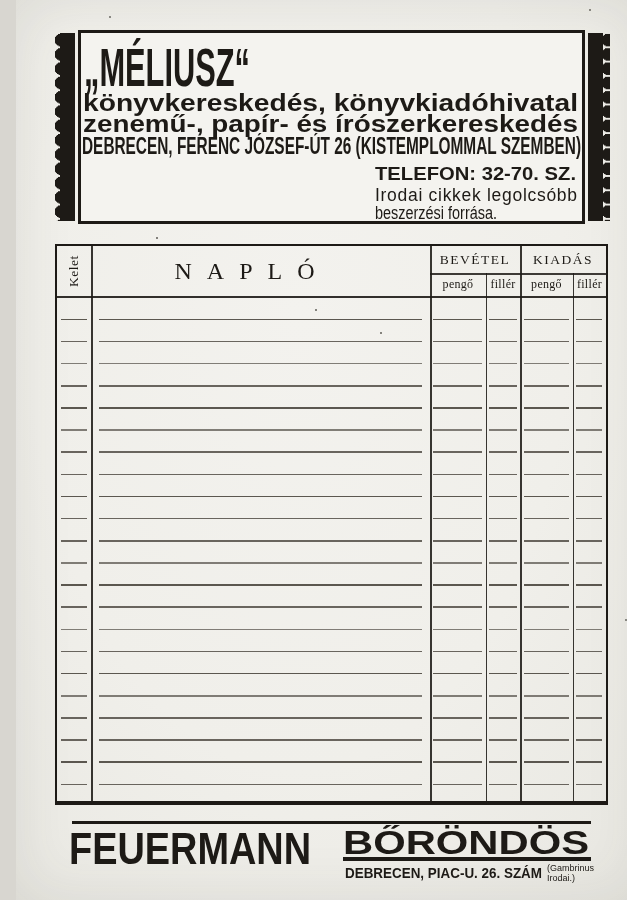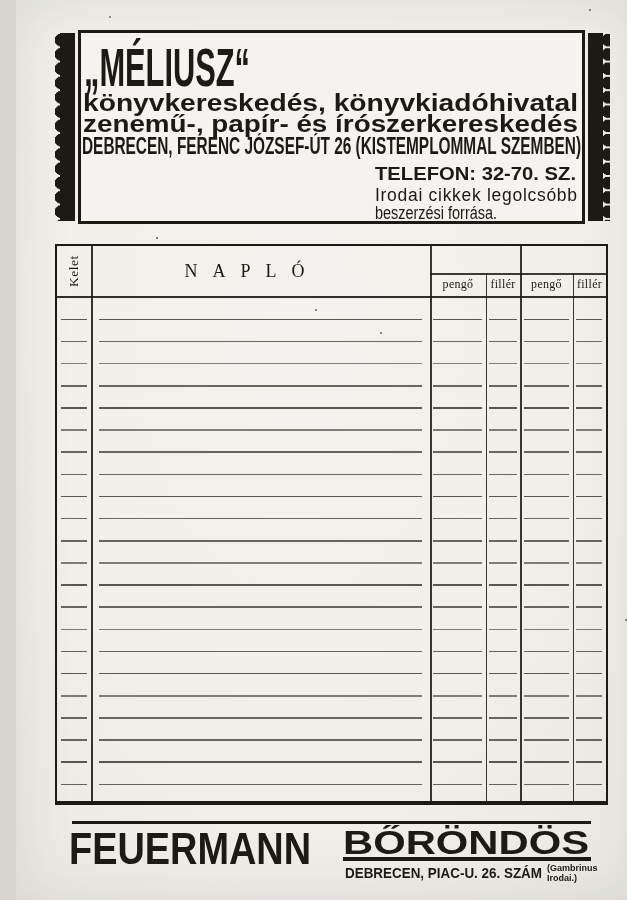--- a/index.html
+++ b/index.html
@@ -52,21 +52,21 @@
   .v3{left:429px;width:1.3px;top:27px;}
   .v4{left:463px;width:2.2px;}
   .v5{left:516px;width:1.3px;top:27px;}
   .hgroup{position:absolute;top:27px;left:373px;right:0;height:1.5px;background:var(--ink);opacity:.85;}
   .hhead{position:absolute;top:50px;left:0;right:0;height:1.8px;background:var(--ink);opacity:.9;}
 
   .hcell{position:absolute;display:flex;align-items:center;justify-content:center;
     font-family:"Liberation Serif",serif;}
   .h-kelet{left:0;top:0;width:34px;height:50px;font-size:13.5px;letter-spacing:.5px;}
   .h-kelet span{transform:rotate(-90deg);white-space:nowrap;}
-  .h-naplo{left:34px;top:0;width:307px;height:50px;font-size:18px;
+  .h-naplo{left:34px;top:0;width:307px;height:50px;font-size:24px;
     letter-spacing:15px;padding-left:15px;box-sizing:border-box;}
   .h-bev{left:373px;top:0;width:90px;height:27px;font-size:13.5px;letter-spacing:1.5px;}
   .h-kia{left:463px;top:0;width:86px;height:27px;font-size:13.5px;letter-spacing:1.5px;}
   .h-sub{top:27px;height:23px;font-size:12px;letter-spacing:.3px;}
   .s1{left:373px;width:56px;} .s2{left:429px;width:34px;}
   .s3{left:463px;width:53px;} .s4{left:516px;width:33px;}
 
   .tbody{position:absolute;left:0;right:0;top:52px;bottom:0;}
   .trow{height:22.15px;display:flex;}
   .c{height:100%;display:flex;align-items:flex-end;box-sizing:border-box;}
@@ -79,21 +79,21 @@
   .rl{display:block;flex:1;height:1.6px;background:var(--rule,#4a463e);opacity:.82;}
   .trow:nth-child(3n) .rl{opacity:.68;}
   .trow:nth-child(4n+1) .rl{opacity:.9;}
 
   
   .b-rule{left:56px;top:821px;width:519px;height:3px;background:var(--ink);}
   .b-name{left:53px;top:827px;}
   .b-trade{left:327px;top:825px;}
   .b-under{left:327px;top:857px;width:248px;height:4px;background:var(--ink);}
   .b-addr{left:329px;top:864px;}
-  .b-note{left:531px;top:864px;font-size:9px;font-weight:bold;line-height:9.5px;white-space:nowrap;}
+  .b-note{left:531px;top:864px;font-size:9px;font-weight:normal;line-height:9.5px;white-space:nowrap;}
 
   .speck{position:absolute;border-radius:50%;background:#35322c;opacity:.7;}
 </style>
 </head>
 <body>
 
 <div class="page">
 
   <div class="ad-frame">
     <div class="ad-bar left"></div>
@@ -136,20 +136,22 @@
     <div class="vline v3"></div>
     <div class="vline v4"></div>
     <div class="vline v5"></div>
     <div class="hgroup"></div>
     <div class="hhead"></div>
 
     <div class="hcell h-kelet">
       <span>Kelet</span>
     </div>
     <div class="hcell h-naplo">NAPLÓ</div>
+    <div class="hcell h-bev">BEVÉTEL</div>
+    <div class="hcell h-kia">KIADÁS</div>
     <div class="hcell h-sub s1">pengő</div>
     <div class="hcell h-sub s2">fillér</div>
     <div class="hcell h-sub s3">pengő</div>
     <div class="hcell h-sub s4">fillér</div>
 
     <div class="tbody">
     <div class="trow">
       <div class="c c-kelet">
             <i class="rl"></i>
           </div>

